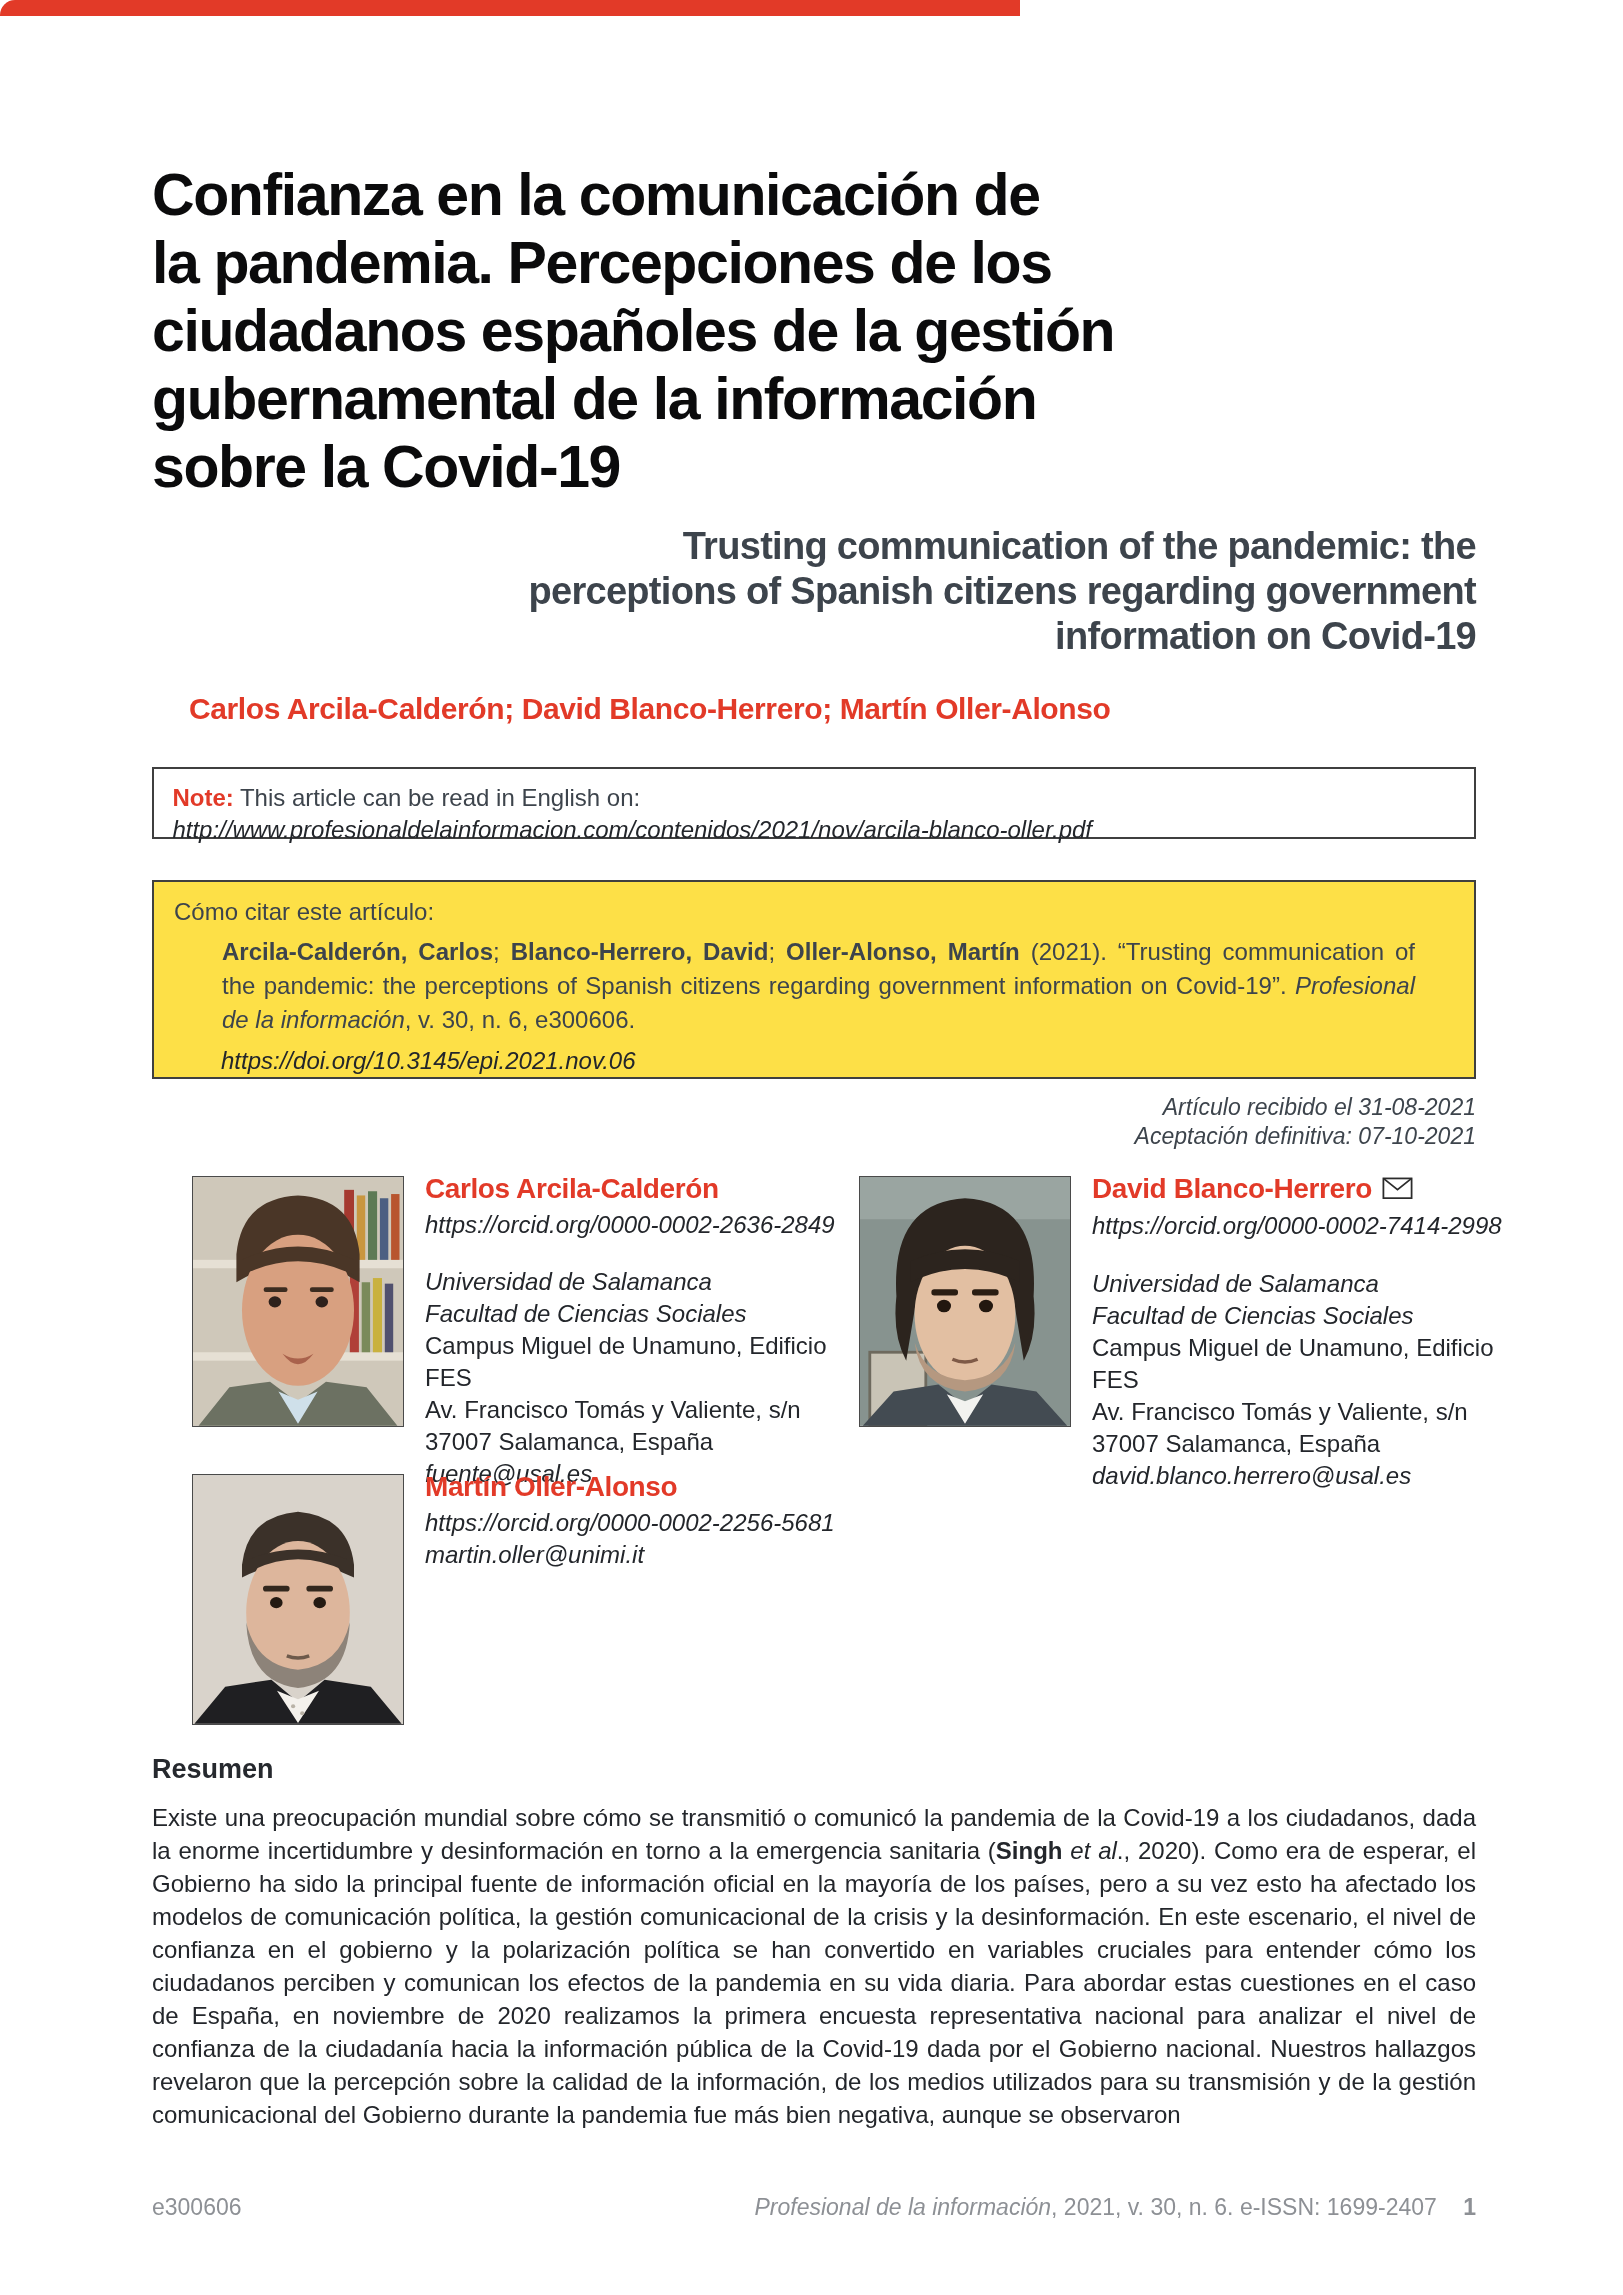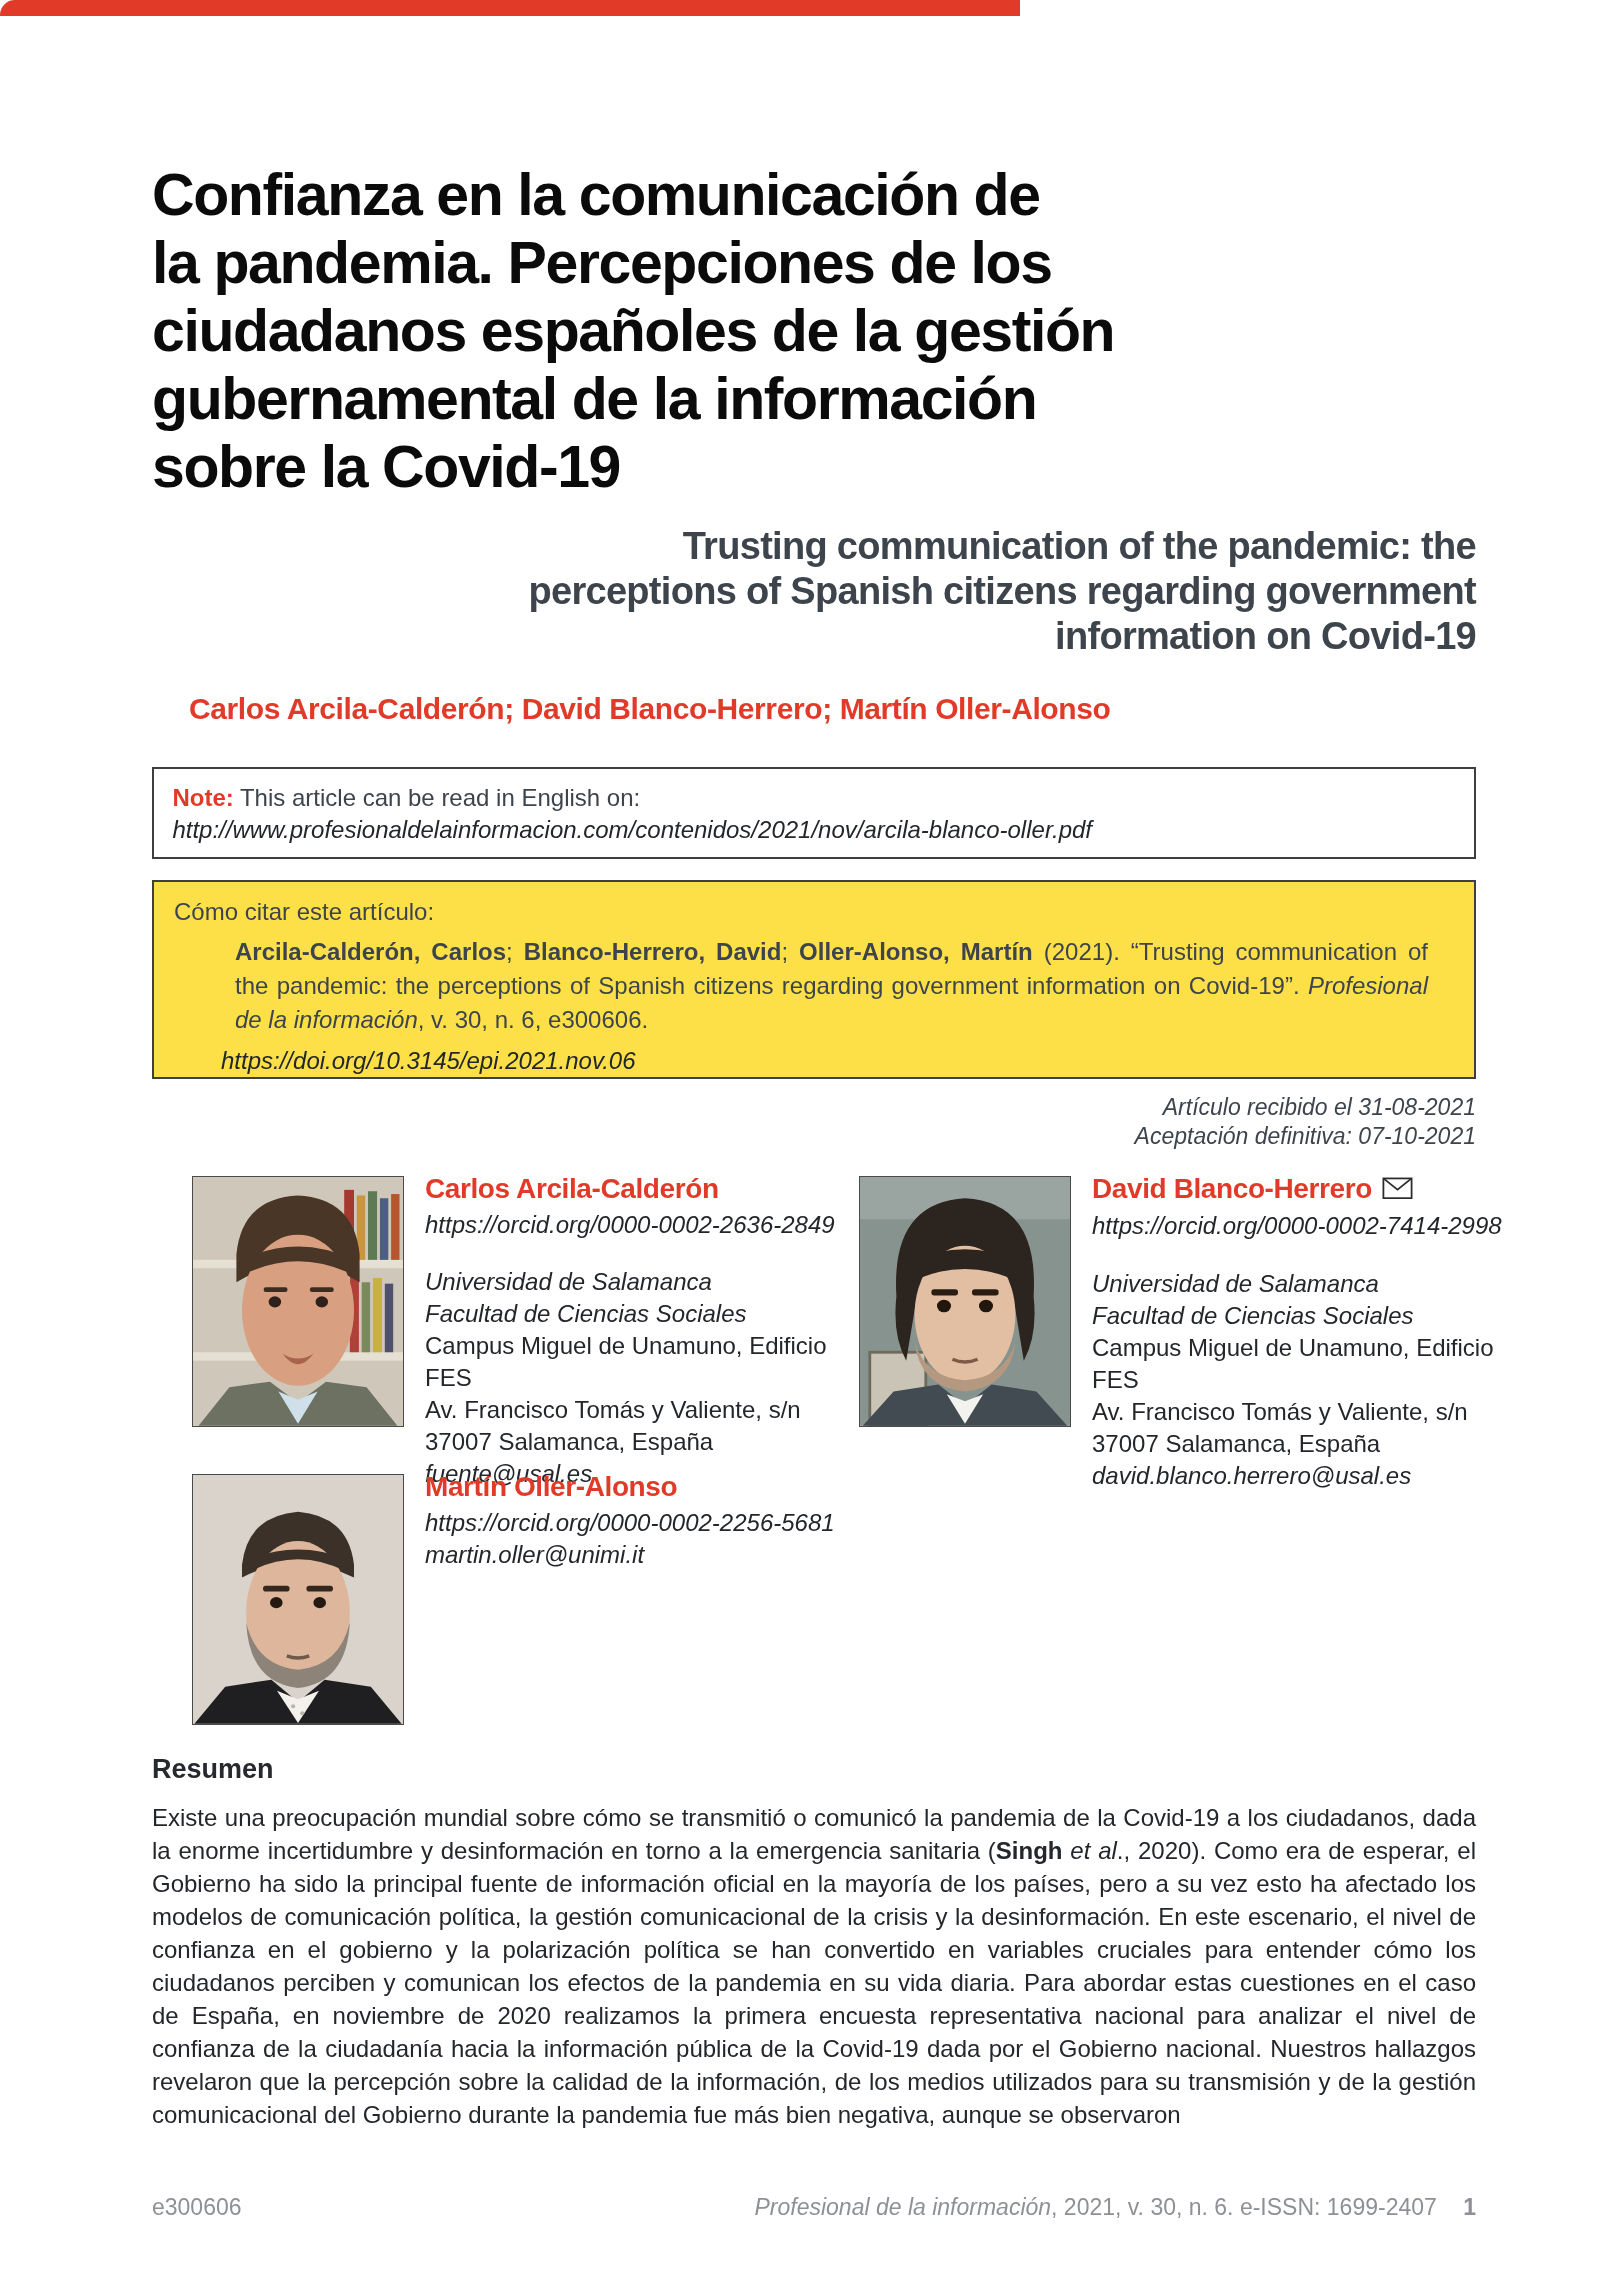--- a/index.html
+++ b/index.html
@@ -17,29 +17,29 @@
 
   .title{position:absolute;left:152px;top:161px;width:1242px;margin:0;
     font-size:59px;line-height:68px;font-weight:bold;letter-spacing:-1.4px;color:#0b0b0c;}
 
   .subtitle{position:absolute;right:148px;top:524px;width:1242px;text-align:right;
     font-size:38px;line-height:45px;font-weight:bold;color:var(--slate);letter-spacing:-0.7px;}
 
   .authors-line{position:absolute;left:189px;top:692px;width:1271px;
     font-size:30px;font-weight:bold;color:var(--red);letter-spacing:-0.4px;}
 
-  .note-box{position:absolute;left:152px;top:767px;width:1324px;height:92px;
+  .note-box{position:absolute;left:152px;top:767px;width:1324px;height:72px;
     border:2.1px solid var(--border);box-sizing:border-box;padding:12.7px 18.4px;background:#fff;}
   .note-line{font-size:24px;line-height:32px;color:var(--slate);}
   .note-url{font-size:24px;line-height:32px;font-style:italic;color:var(--slate);}
 
   .cite-box{position:absolute;left:152px;top:880px;width:1324px;height:199px;
     border:2.1px solid var(--border);box-sizing:border-box;padding:14px 20px;background:#fde047;}
   .cite-heading{font-size:24px;line-height:32px;color:var(--slate);}
-  .cite-text{margin-left:61px;margin-top:7px;width:1193px;font-size:24px;line-height:34px;
+  .cite-text{margin-left:48px;margin-top:7px;width:1193px;font-size:24px;line-height:34px;
     color:var(--slate);text-align:justify;}
   .cite-doi{margin-left:47px;margin-top:7px;font-size:24px;line-height:34px;font-style:italic;color:var(--slate);}
 
   .dates{position:absolute;right:148px;top:1093px;text-align:right;font-size:23px;line-height:29px;color:var(--slate);font-style:italic;}
 
   .card{position:absolute;width:664px;margin-left:40px;}
   .card1{left:152px;top:1172px;}
   .card2{left:819px;top:1172px;width:656px;}
   .card3{left:152px;top:1470px;}
   .photo{position:absolute;left:0;top:4.2px;width:212px;height:251px;border:1.4px solid #4a4a4a;

